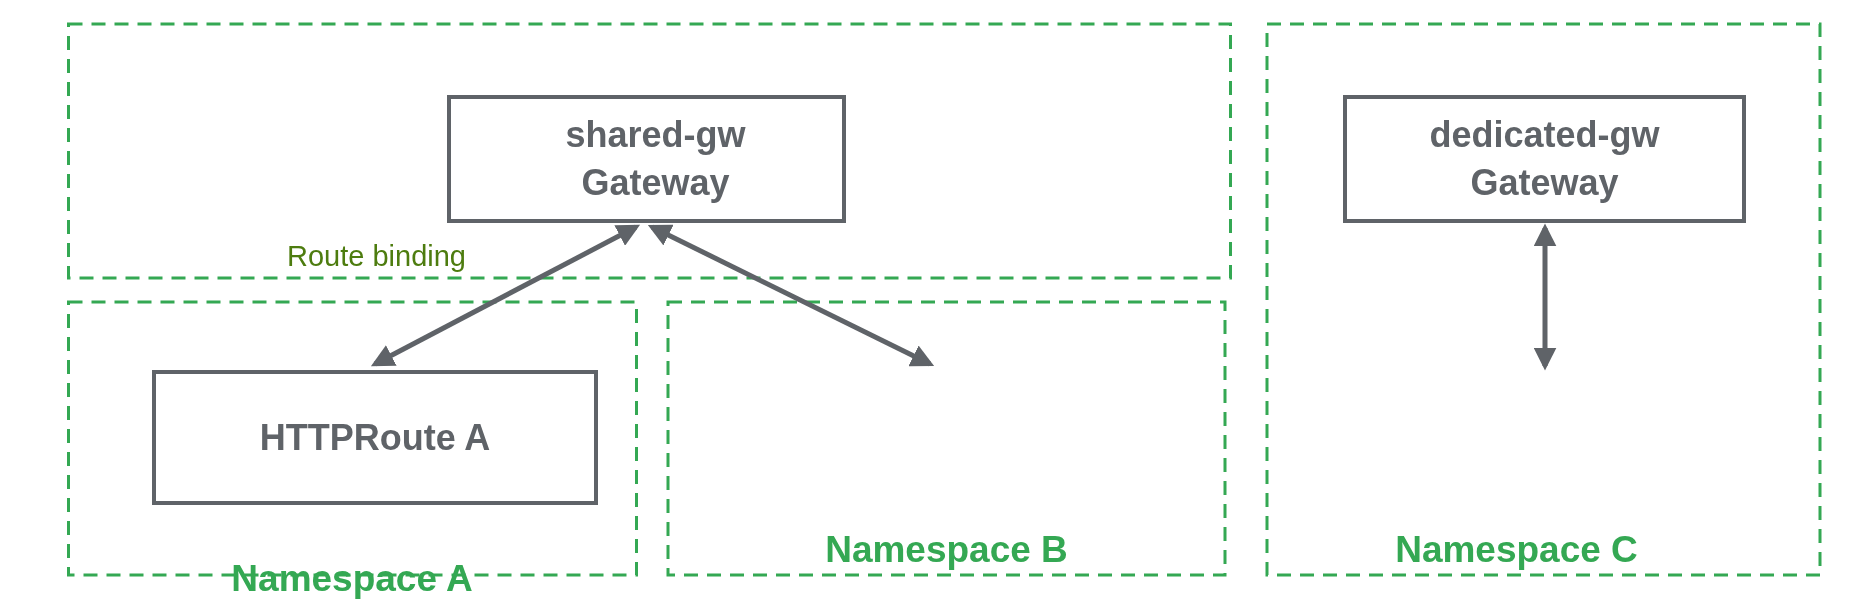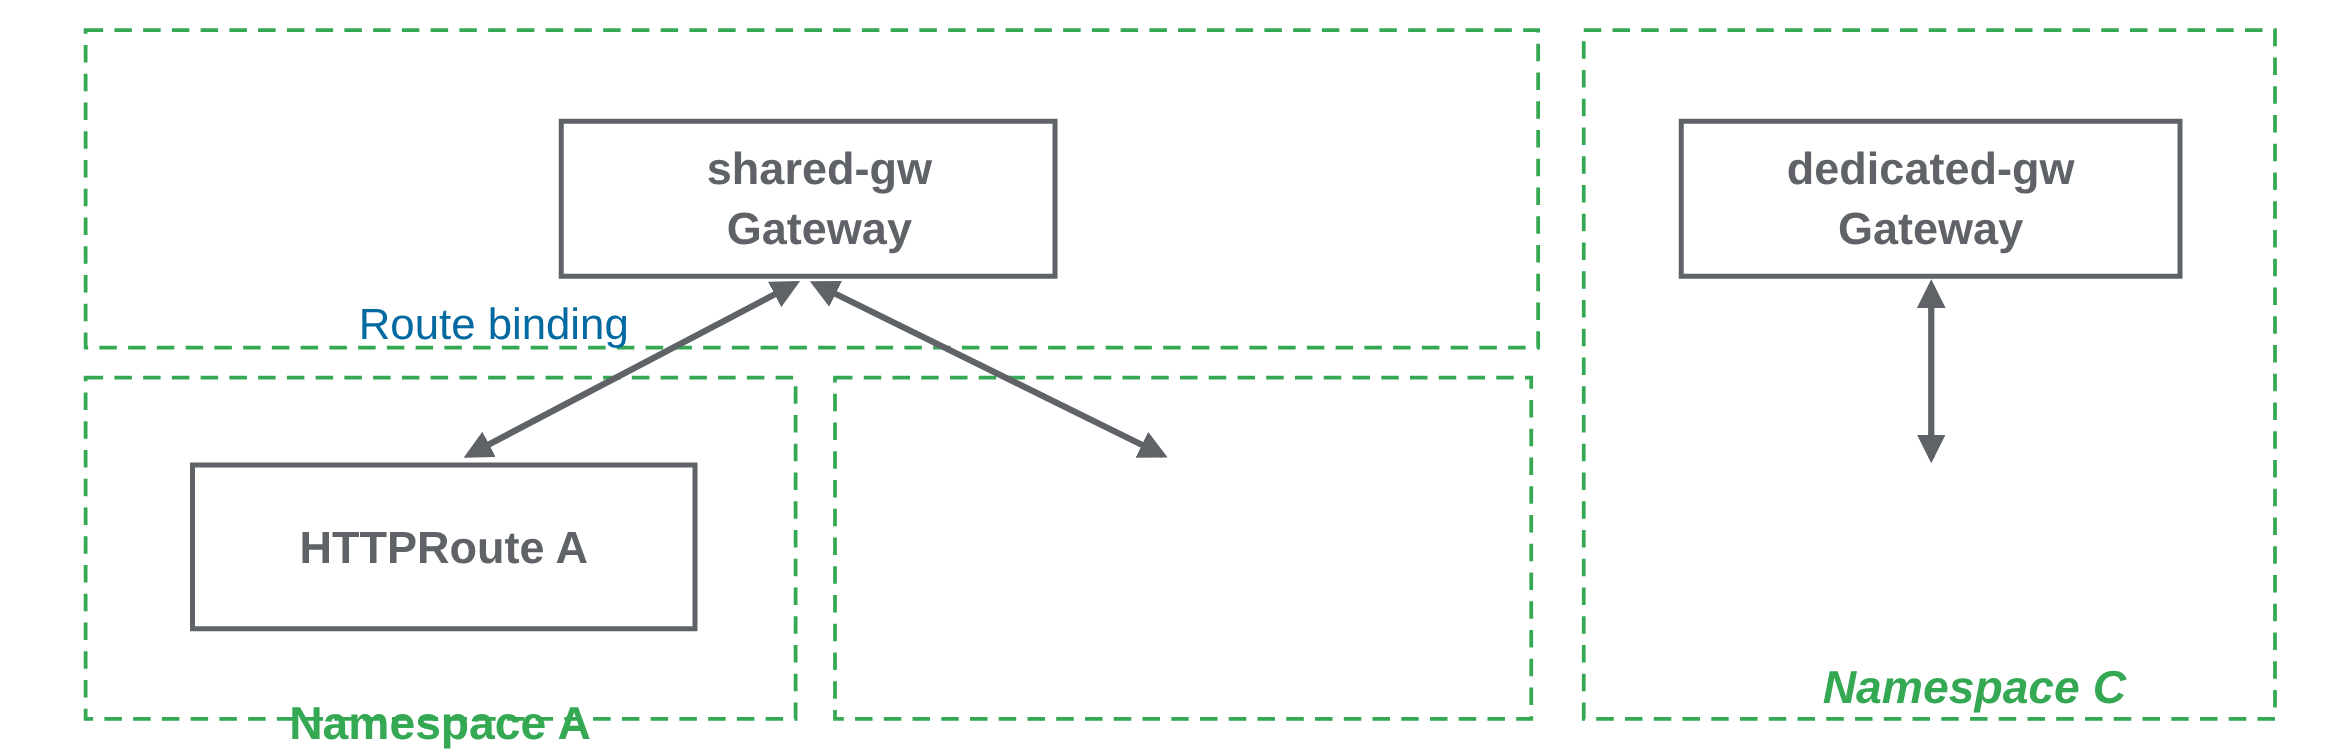--- a/index.html
+++ b/index.html
@@ -54,34 +54,34 @@
     line-height: 1.32;
     text-align: center;
     display: flex;
     flex-direction: column;
     align-items: center;
     justify-content: center;
     white-space: nowrap;
   }
   .edge-label {
     position: absolute;
-    color: #0369a1;
-    font-size: 35px;
+    color: #4d7c0f;
+    font-size: 29px;
     font-weight: normal;
     line-height: 1;
     white-space: nowrap;
   }
   
   #title-infra { left: 68px;  top: 29px;  width: 1162px; }
   #title-a     { left: 68px;  top: 560px; width: 568px; }
   #title-b     { left: 668px; top: 531px; width: 557px; }
-  #title-c     { left: 1303px;top: 531px; width: 553px; font-style: italic; }
+  #title-c     { left: 1240px;top: 531px; width: 553px; }
 
   #node-shared-gw    { left: 447px;  top: 95px;  width: 399px; height: 128px; padding-left: 18px; }
-  #node-httproute-a  { left: 152px;  top: 370px; width: 406px; height: 135px; }
+  #node-httproute-a  { left: 152px;  top: 370px; width: 446px; height: 135px; }
   #node-httproute-b  { left: 748px;  top: 370px; width: 408px; height: 135px; }
   #node-dedicated-gw { left: 1343px; top: 95px;  width: 403px; height: 128px; }
   #node-httproute-c  { left: 1343px; top: 372px; width: 403px; height: 138px; }
 
   #label-route-binding { left: 287px; top: 242px; }
 </style>
 </head>
 <body>
 
 <div class="canvas">
@@ -109,20 +109,21 @@
     <span>Gateway</span>
   </div>
 
   <div class="edge-label" id="label-route-binding">Route binding</div>
 
   <div class="node" id="node-httproute-a">
     <span>HTTPRoute A</span>
   </div>
   <div class="ns-title" id="title-a">Namespace A</div>
 
+  <div class="ns-title" id="title-b">Namespace B</div>
 
   <div class="node" id="node-dedicated-gw">
     <span>dedicated-gw</span>
     <span>Gateway</span>
   </div>
 
   <div class="ns-title" id="title-c">Namespace C</div>
 
 </div>
 

